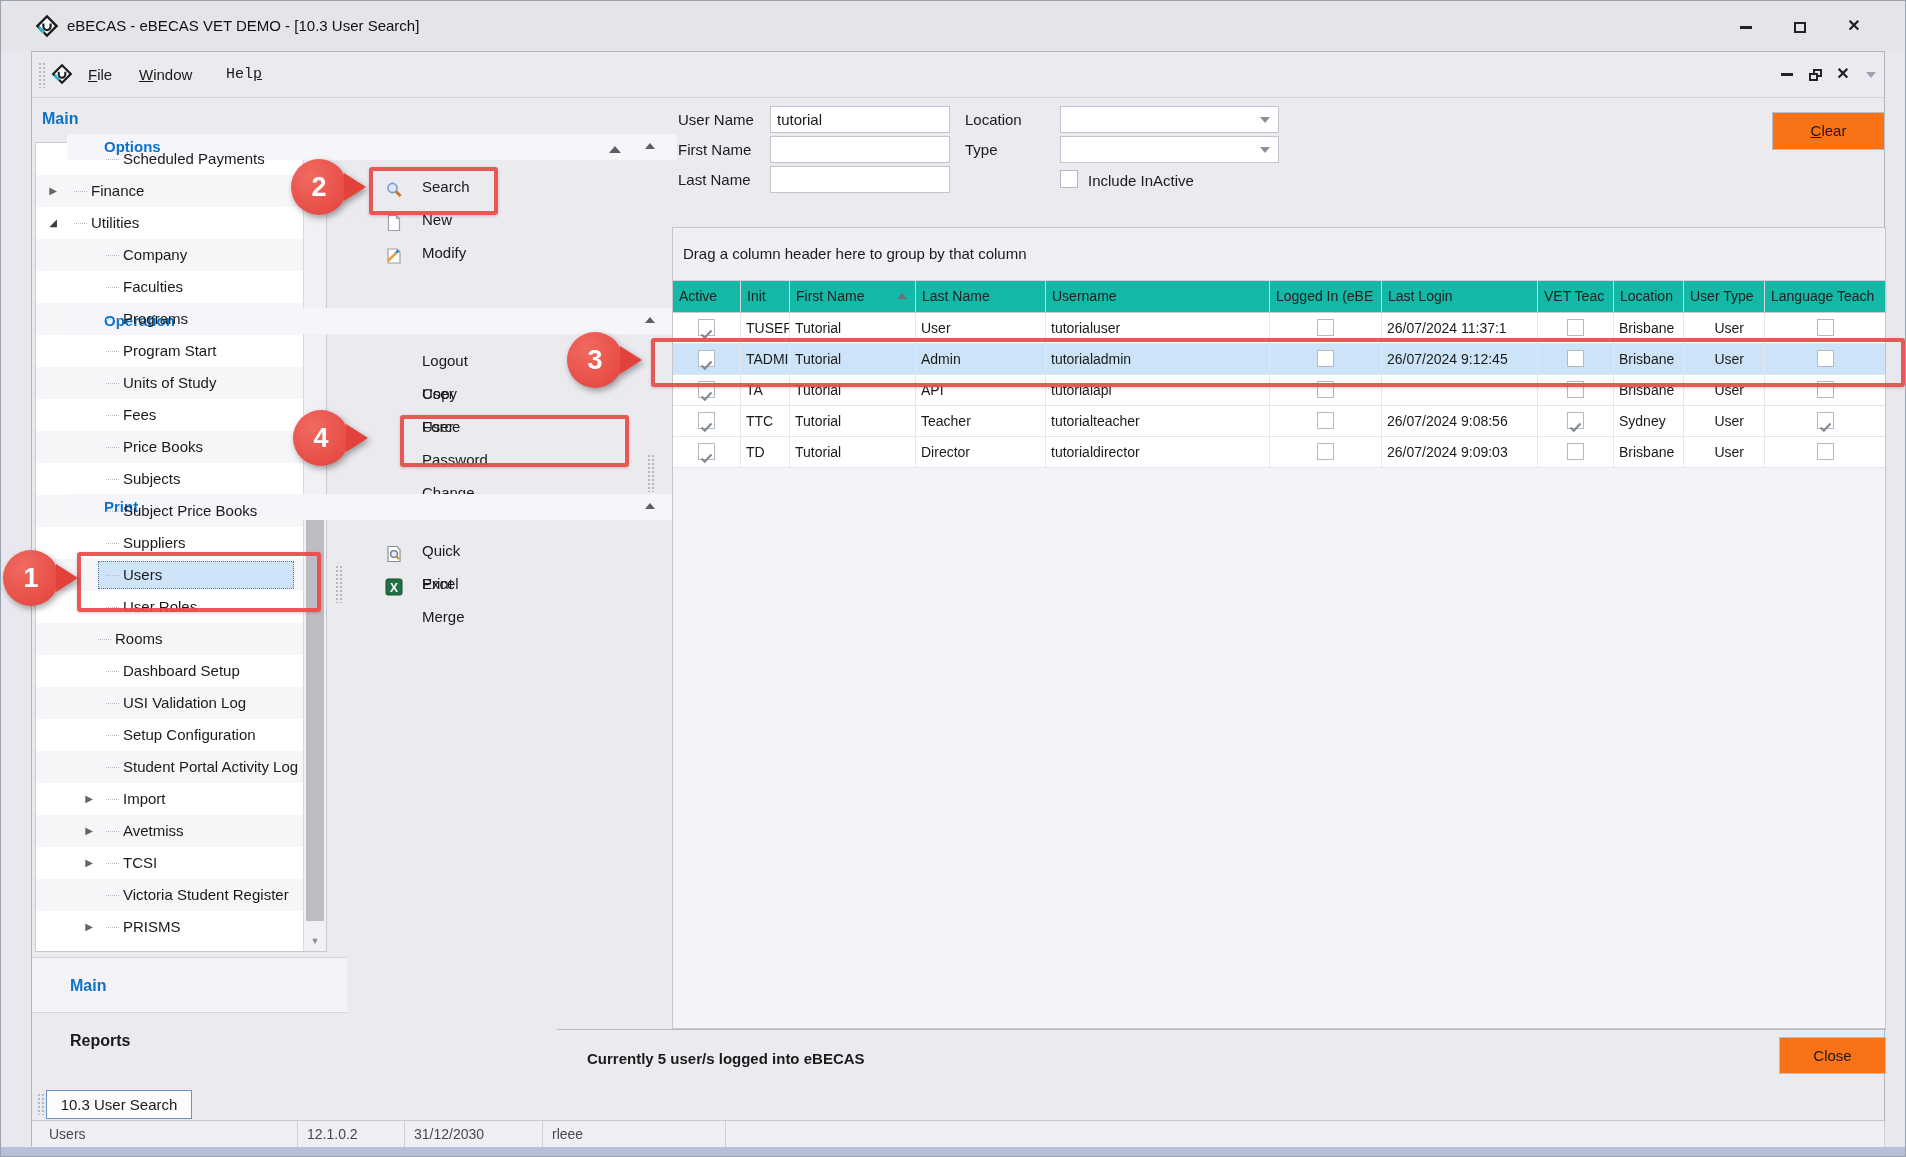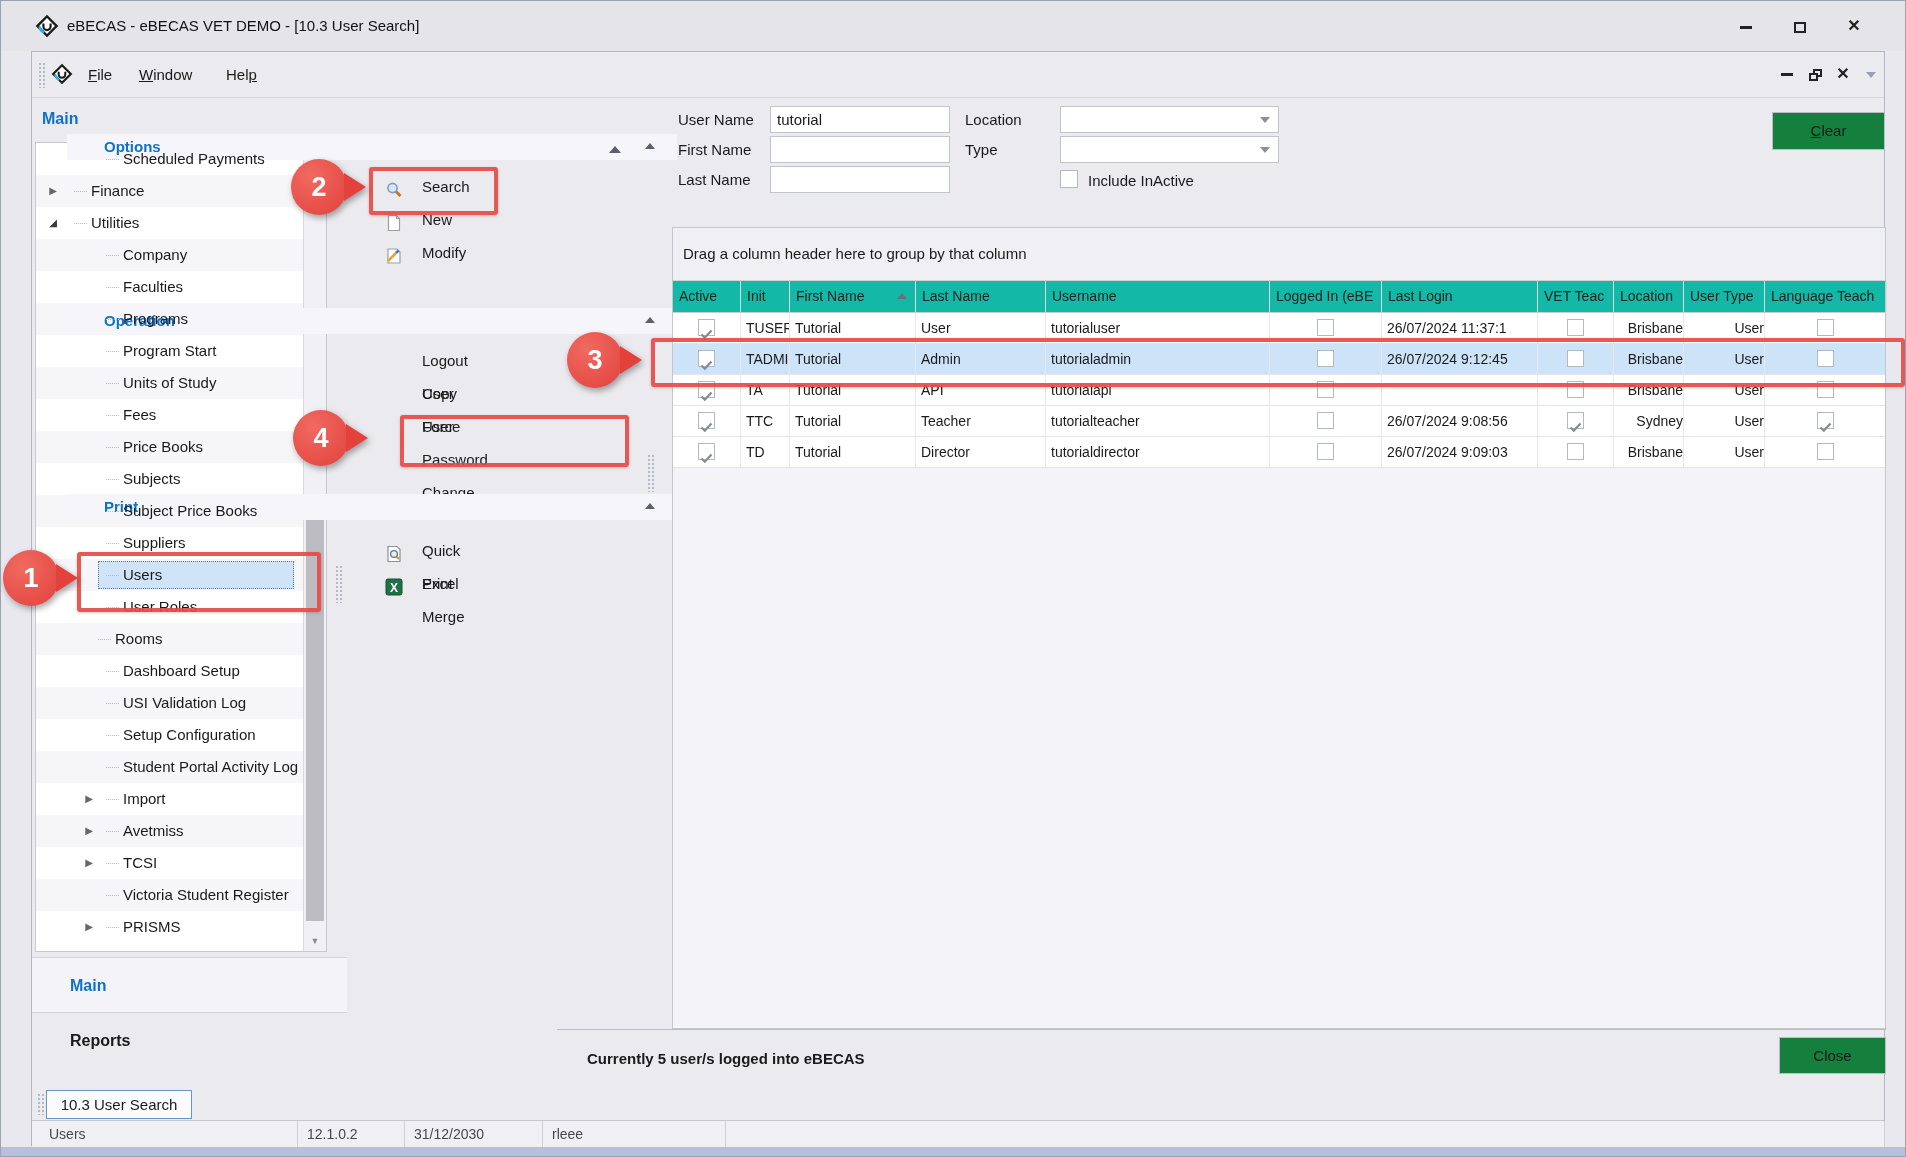--- a/index.html
+++ b/index.html
@@ -46,34 +46,34 @@
   .tri-up{position:absolute;right:22px;top:9px;width:0;height:0;border-left:5px solid transparent;border-right:5px solid transparent;border-bottom:6px solid #5a5f6b;}
   .pitem{position:absolute;left:35px;width:420px;height:33px;line-height:33px;font-size:15px;}
   .pitem .pic{position:absolute;left:318px;top:7px;width:18px;height:18px;}
   .pitem .pl{position:absolute;left:355px;}
   
   .flabel{position:absolute;font-size:15px;line-height:27px;color:#1a1a1a;}
   .tinput{position:absolute;width:180px;height:27px;background:#fff;border:1px solid #c0c4cc;box-sizing:border-box;font-size:15px;line-height:25px;padding-left:6px;}
   .dd{position:absolute;width:219px;height:27px;background:#fff;border:1px solid #c0c4cc;box-sizing:border-box;}
   .dd .tri-dd{position:absolute;right:8px;top:10px;width:0;height:0;border-left:5px solid transparent;border-right:5px solid transparent;border-top:6px solid #8a8f9c;}
   .cb{width:18px;height:18px;background:#fff;border:1px solid #b4b8c0;box-sizing:border-box;display:inline-block;text-align:center;}
-  .btn{position:absolute;background:#15803d;border:1px solid #b9bdc6;box-sizing:border-box;text-align:center;font-size:15px;color:#1a1a1a;}
+  .btn{position:absolute;background:#f97316;border:1px solid #b9bdc6;box-sizing:border-box;text-align:center;font-size:15px;color:#1a1a1a;}
   .btn u{text-decoration:underline;}
   
   .grid{position:absolute;left:640px;top:175px;width:1214px;height:802px;background:#f4f3f7;border:1px solid #c3c6cd;box-sizing:border-box;}
   .group-panel{position:absolute;left:0;top:0;width:100%;height:53px;background:#f0eff3;border-bottom:1px solid #cfd2d8;box-sizing:border-box;}
   .group-panel span{position:absolute;left:10px;top:0;line-height:52px;font-size:15px;}
   .ghead{position:absolute;left:0;top:53px;width:100%;height:32px;background:#14b8a6;border-bottom:1px solid #c9ccd3;box-sizing:border-box;display:flex;}
   .gh-cell{height:100%;line-height:31px;font-size:14px;color:#222;border-right:1px solid #d8dade;box-sizing:border-box;padding-left:6px;overflow:hidden;white-space:nowrap;position:relative;}
   .sort-asc{position:absolute;right:8px;top:12px;width:0;height:0;border-left:5px solid transparent;border-right:5px solid transparent;border-bottom:6px solid #6b707c;}
   .grow{position:absolute;left:0;width:100%;height:31px;background:#fff;border-bottom:1px solid #e2e6ec;box-sizing:border-box;display:flex;}
   .grow.sel{background:#cde4f8;}
   .g-cell{height:100%;line-height:30px;font-size:14px;border-right:1px solid #e6e8ec;box-sizing:border-box;padding:0 5px;overflow:hidden;white-space:nowrap;}
   .g-cell.ctr{text-align:center;padding:0;}
-  .g-cell.rgt{text-align:right;padding-right:0;}
+  .g-cell.rgt{text-align:right;padding-right:20px;}
   
   .bottombar{position:absolute;left:525px;top:977px;width:1329px;height:58px;border-top:1px solid #b9bcc6;}
   .bb-msg{position:absolute;left:30px;top:0;line-height:58px;font-size:15px;font-weight:bold;}
   .tabbar{position:absolute;left:0;top:1035px;width:100%;height:33px;}
   .tab{position:absolute;left:14px;top:3px;width:146px;height:29px;background:#fbfbfd;border:1px solid #6a93c8;box-sizing:border-box;text-align:center;line-height:27px;font-size:15px;}
   .statusbar{position:absolute;left:0;top:1068px;width:100%;height:27px;background:#f0eff3;border-top:1px solid #c6c6cc;box-sizing:border-box;}
   .scell{position:absolute;top:0;height:100%;border-right:1px solid #cdd0d6;box-sizing:border-box;font-size:14px;color:#47484d;line-height:26px;padding-left:9px;overflow:hidden;}
   .bottomstrip{position:absolute;left:0;bottom:0;width:100%;height:9px;background:#b7c0da;}
   
   .ann{position:absolute;pointer-events:none;z-index:40;}
@@ -107,21 +107,21 @@
 
     <div class="menubar">
       <span class="grip" style="left:6px;top:10px;height:26px;"></span>
       <span style="position:absolute;left:19px;top:11px;width:22px;height:22px;">
         <svg width="22" height="22" viewBox="0 0 24 24">
           <rect x="5.2" y="5.2" width="13.6" height="13.6" transform="rotate(45 12 12)" fill="#ffffff" stroke="#1b1b1b" stroke-width="2.4"></rect>
           <path d="M8.4 9.5v3a3.6 3.6 0 0 0 7.2 0v-3" fill="none" stroke="#1b1b1b" stroke-width="2.2"></path>
           <path d="M4.5 12.5a7.5 7.5 0 0 0 4.5 6" fill="none" stroke="#29b7e8" stroke-width="2.4"></path>
         </svg>
       </span>
-      <span id="menu-items"><span class="menu-item" style="left: 50px;"><u>F</u>ile</span><span class="menu-item" style="left: 101px;"><u>W</u>indow</span><span class="menu-item" style="left: 188px;">Hel<u>p</u></span></span>
+      <span id="menu-items"><span class="menu-item" style="left: 50px;"><u>F</u>ile</span><span class="menu-item" style="left: 101px;"><u>W</u>indow</span><span class="menu-item" style="left: 188px; font-family: Liberation Mono, monospace;">Hel<u>p</u></span></span>
       <span class="mdi-btn" style="left:1742px;"><span class="ico-min"></span></span>
       <span class="mdi-btn" style="left:1770px;"><span class="ico-restore"><i></i><i></i></span></span>
       <span class="mdi-btn" style="left:1798px;font-weight:bold;">✕</span>
       <span class="mdi-btn" style="left:1826px;"><span class="tri-down"></span></span>
     </div>
 
     <div class="navhead">Main</div>
     <div class="treebox">
       <div id="tree-rows">
           <div class="tree-row">

